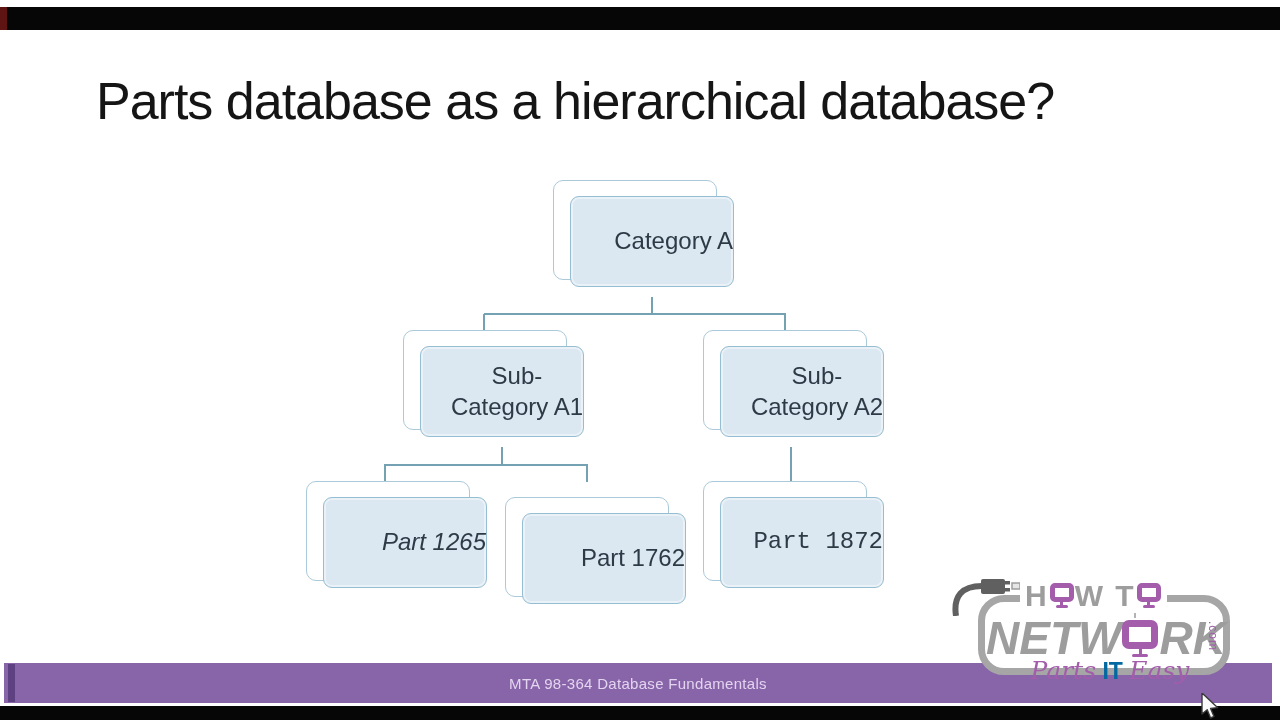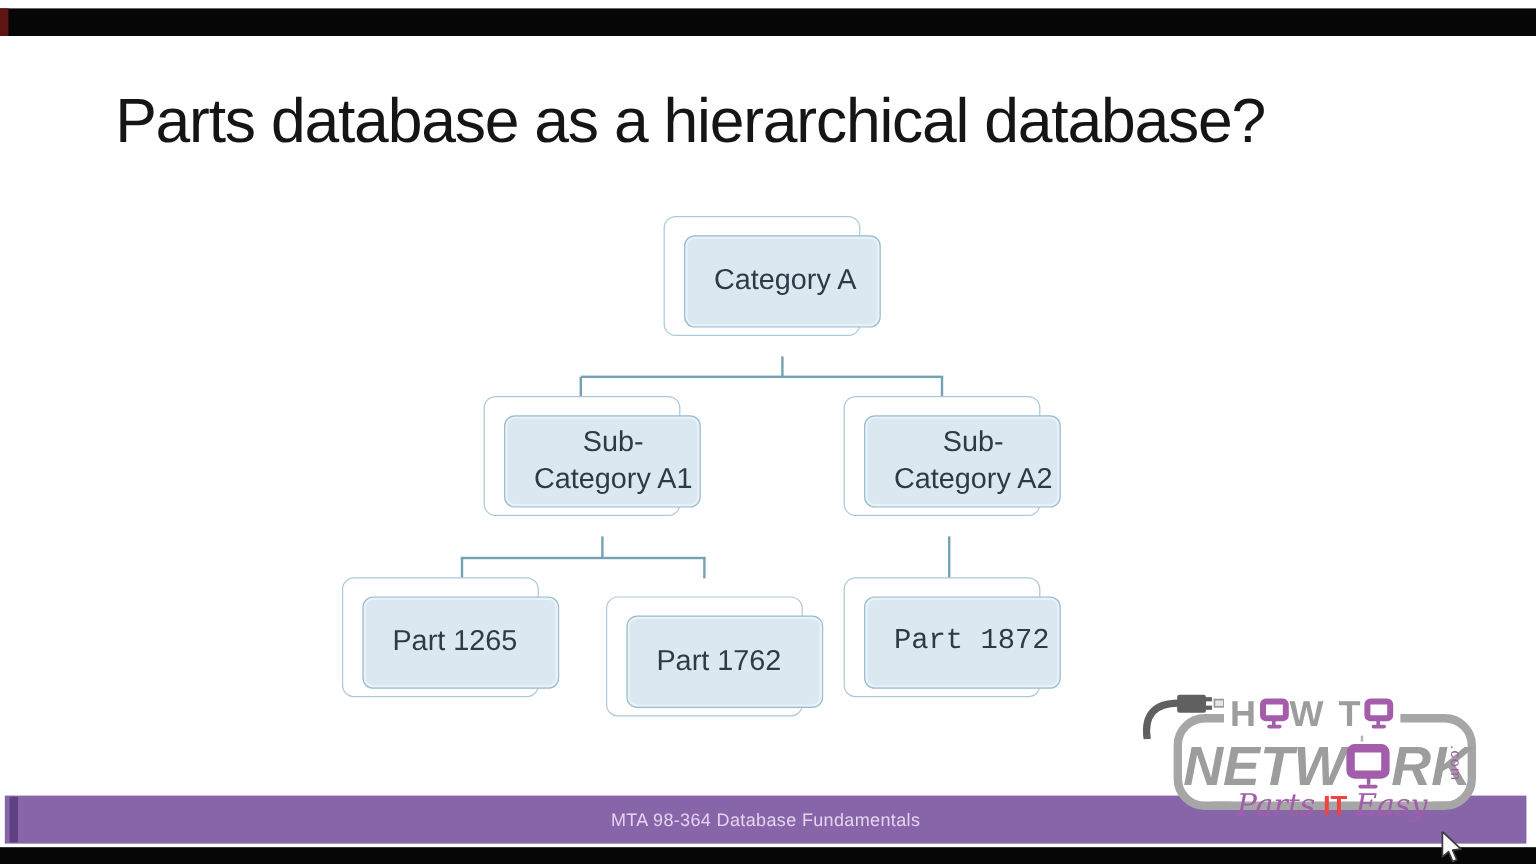--- a/index.html
+++ b/index.html
@@ -13,30 +13,30 @@
   .bar-bottom { position:absolute; left:0; top:706px; width:1280px; height:14px; background:#060606; z-index:2; }
 
   
   .slide-title { position:absolute; left:96px; top:72px; width:1100px;
     font-size:52px; font-weight:300; letter-spacing:-1px; color:#151515; line-height:1.15; }
 
   
   .node { position:absolute; width:181px; height:117px; }
   .back-card { position:absolute; left:0; top:0; width:164px; height:100px;
     background:var(--back-fill,#fff); border:1.5px solid #aac9da; border-radius:10px; }
-  .main-card { position:absolute; left:17px; top:16px; width:164px; height:77px;
+  .main-card { position:absolute; left:17px; top:16px; width:164px; height:91px;
     background:var(--box-fill,#dbe7f1); border:1.5px solid var(--box-border,#96bed2); border-radius:9px;
     box-shadow: inset 0 0 0 2px rgba(255,255,255,0.45);
-    display:flex; align-items:center; justify-content:flex-start;padding-left:24px; }
+    display:flex; align-items:center; justify-content:flex-end;padding-left:24px; }
   .node-label { white-space:pre-line; text-align:center; font-size:24px; line-height:1.28;
     color:var(--node-text,#2d3b47); }
   .n-catA  { left:553px; top:180px; }
   .n-subA1 { left:403px; top:330px; }
   .n-subA2 { left:703px; top:330px; }
-  .n-p1265 { left:285px; top:481px; }
+  .n-p1265 { left:306px; top:481px;font-style:italic; }
   .n-p1762 { left:505px; top:481px;margin-top:16px; }
   .n-p1872 { left:703px; top:481px;font-family:Liberation Mono, monospace; }
 
   
   .conn { position:absolute; background:var(--conn,#74a2b2); }
   .c1 { left:651px; top:297px; width:2px;  height:17px; }
   .c2 { left:484px; top:313px; width:302px; height:2px; }
   .c3 { left:483px; top:314px; width:2px;  height:17px; }
   .c4 { left:784px; top:314px; width:2px;  height:17px; }
   .c5 { left:501px; top:447px; width:2px;  height:18px; }
@@ -77,21 +77,21 @@
   .net-link-h { position:absolute; left:1058px; top:610px; width:96px; height:2px; background:#b3b3b3; z-index:6; }
   .net-link-v { position:absolute; left:1134px; top:611px; width:2px; height:7px; background:#b3b3b3; z-index:6; }
   .logo-domain { position:absolute; left:1206px; top:621px; z-index:7;
     writing-mode:vertical-rl; font-size:12px; letter-spacing:1px; color:var(--logo-purple,#a35dab); }
   .logo-tagline { position:absolute; left:998px; top:656px; width:224px; z-index:8;
     text-align:center; white-space:nowrap; }
   .tagline-dash { display:inline-block; width:18px; height:5px; background:#a6a6a6;
     vertical-align:6px; border-radius:2px; margin:0 4px; }
   .tagline-script { font-family:"DejaVu Serif", serif; font-style:italic; font-size:25px;
     color:var(--logo-purple,#a35dab); }
-  .tagline-it { font-size:23px; font-weight:bold; color:#ef4444; padding:0 2px; }
+  .tagline-it { font-size:23px; font-weight:bold; color:#0369a1; padding:0 2px; }
   .plug-svg { position:absolute; left:948px; top:574px; z-index:6; }
 
   .cursor-svg { position:absolute; left:1200px; top:693px; z-index:20; }
 </style>
 </head>
 <body>
 
 <div class="stage">
 
   <div class="bar-top"></div>

